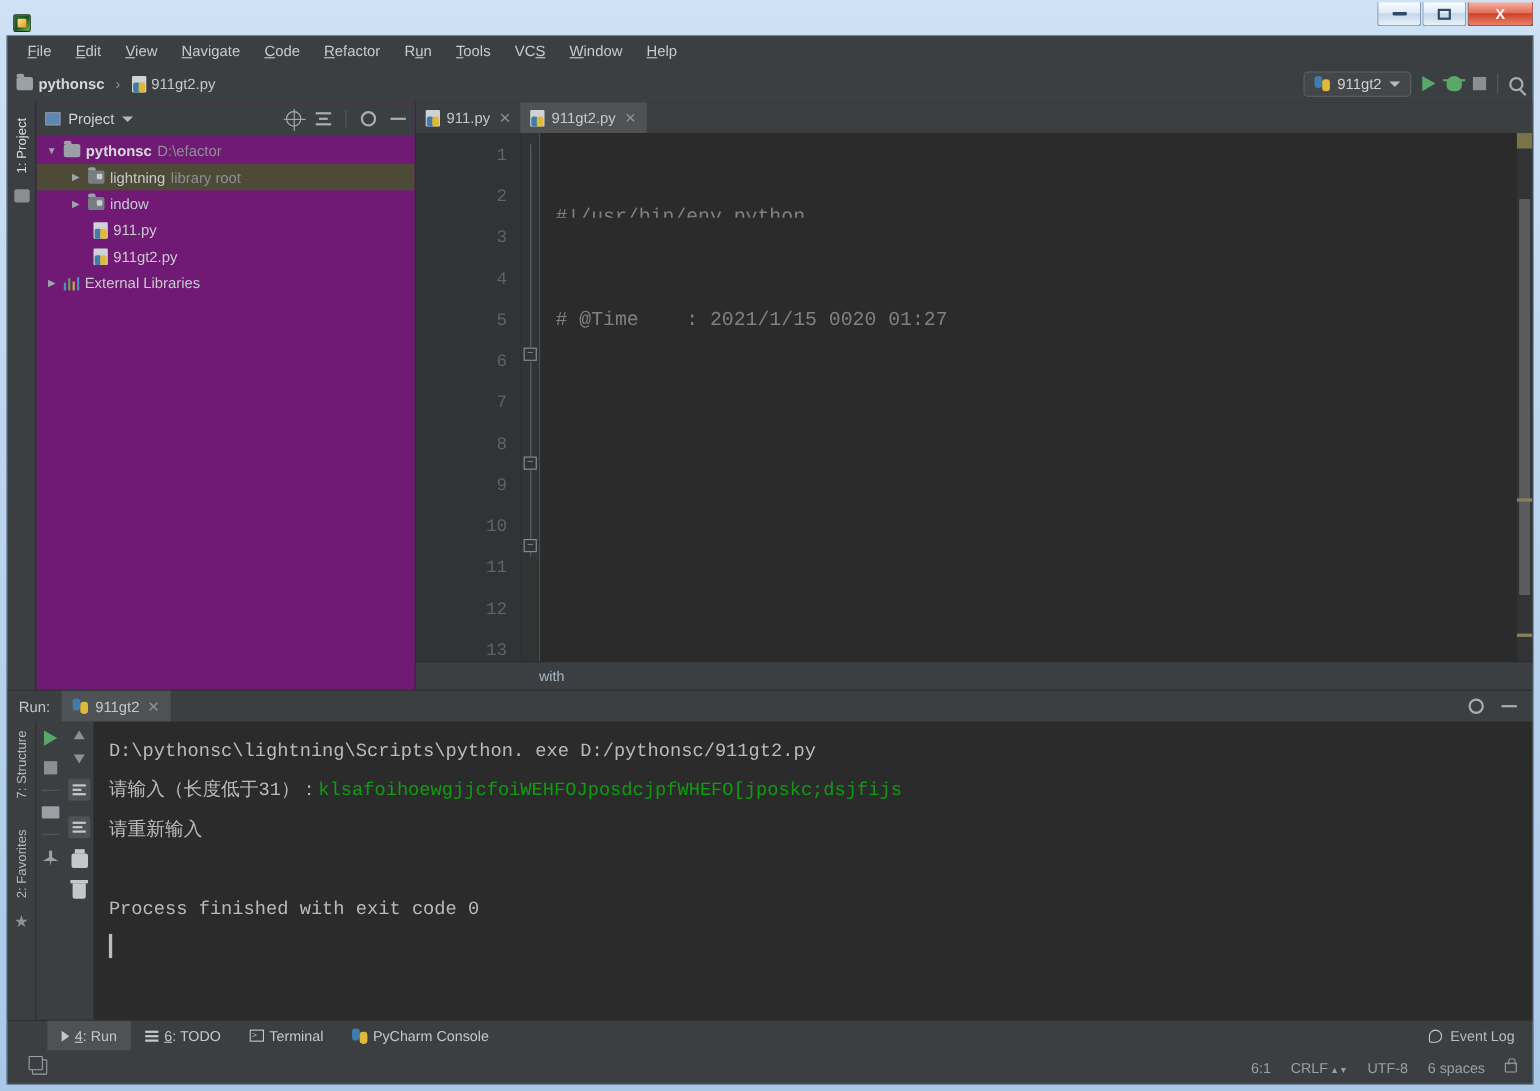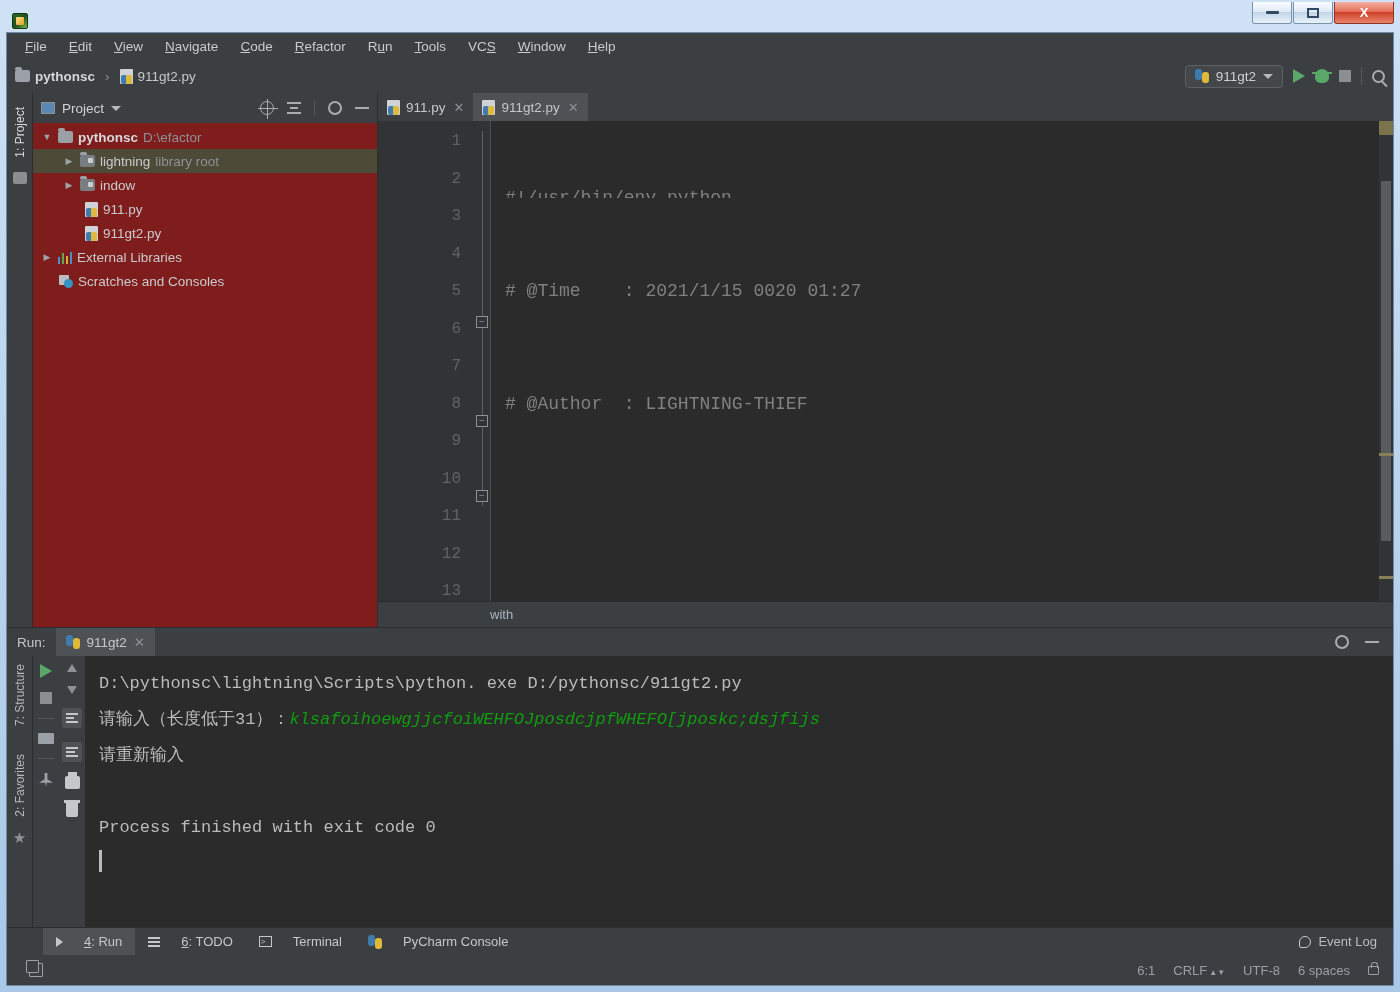--- a/index.html
+++ b/index.html
@@ -97,21 +97,21 @@
   }
   .vtab {
     writing-mode: vertical-rl; transform: rotate(180deg);
     font-size: 12px; color: #b6b9bc; padding: 6px 2px; white-space: nowrap;
   }
   .vtab.active { color:#d8dbde; }
   .vicon { width: 14px; height: 12px; background:#8a8e91; margin: 8px 0; border-radius:2px; }
 
   
   #project {
-    width: 345px; background: #7f1d1d; display: flex; flex-direction: column;
+    width: 345px; background: #701a75; display: flex; flex-direction: column;
     border-right: 1px solid #2b2d2e;
   }
   #project-head {
     height: 30px; display: flex; align-items: center; padding: 0 8px; gap: 7px;
     background:#3c3f41;
   }
   #project-head .title { font-size: 13.5px; color:#cfd2d5; }
   .sq-icon { width:14px;height:12px; border:1px solid #8f9397; background:#5b87b5; }
   .caret-d { width:0;height:0;border-left:5px solid transparent;border-right:5px solid transparent;border-top:5px solid #b6b9bc; }
   .headicons { margin-left:auto; display:flex; align-items:center; gap: 13px; }
@@ -199,26 +199,26 @@
   .printer{width:15px;height:13px;background:#c5c8cb;border-radius:2px;position:relative;}
   .printer::before{content:"";position:absolute;left:3px;top:-4px;width:9px;height:4px;background:#c5c8cb;}
   .trash{width:12px;height:14px;background:#c5c8cb;border-radius:0 0 2px 2px;position:relative;}
   .trash::before{content:"";position:absolute;left:-2px;top:-3px;width:16px;height:2.5px;background:#c5c8cb;}
   .winsplit{width:16px;height:11px;background:#9aa0a6;border-radius:1px;}
   #console {
     flex:1; background:#2b2b2b; color:#bbbbbb; padding: 10px 14px;
     font-family:"Liberation Mono", monospace; font-size: 17px; line-height: 36px;
     white-space: pre-wrap; word-break: break-all; overflow: hidden; min-width:0;
   }
-  .out-green { color:#0f9d0f; font-style: italic; }
+  .out-green { color:#0f9d0f; }
   .caret-blk { display:inline-block; width:3px; height:22px; background:#bbbbbb; vertical-align:-4px;}
 
   
   #bottomstrip { height: 28px; background:#3c3f41; display:flex; align-items:stretch; padding-left: 36px; border-top:1px solid #2b2d2e;}
-  .btool { display:flex;align-items:center;gap:21px;padding:0 13px;font-size:13px;color:#c5c8cb;}
+  .btool { display:flex;align-items:center;gap:5px;padding:0 13px;font-size:13px;color:#c5c8cb;}
   .btool.active { background:#4e5254; }
   .btool u { text-decoration: underline; }
   .tri-sm { width:0;height:0;border-left:7px solid #c5c8cb;border-top:5px solid transparent;border-bottom:5px solid transparent;}
   .todo-ic { width:12px;height:10px;display:flex;flex-direction:column;justify-content:space-between;}
   .todo-ic i{height:2px;background:#c5c8cb;display:block;}
   .term-ic { width:13px;height:11px;border:1.5px solid #c5c8cb; font-size:8px; color:#c5c8cb; display:flex;align-items:center;padding-left:1px;}
   .elog-ic { width:12px;height:12px;border:1.6px solid #c5c8cb;border-radius:50% 50% 50% 2px;}
   #bottomstrip .right{margin-left:auto;display:flex;align-items:center;padding-right:16px;}
 
   #statusbar { height: 30px; background:#3c3f41; display:flex;align-items:center;padding-left:14px; gap:0; position:relative;}
@@ -368,24 +368,20 @@
             <span class="arrow">▶</span>
             <span class="libicon">
               <i style="height:7px;background:#4a90c4"></i>
                 <i style="height:11px;background:#5ea84f"></i>
                 <i style="height:8px;background:#c9b03e"></i>
                 <i style="height:12px;background:#4a90c4"></i>
             </span>
             <span>External Libraries</span>
           </div>
 
-          <div class="trow" style="padding-left:26px">
-            <span class="scratch"></span>
-            <span>Scratches and Consoles</span>
-          </div>
 
         </div>
       </div>
 
       <div id="editor-area">
         <div id="tabbar">
           <div class="etab">
             <span class="pyfile">
                 <i class="sheet"></i>
                 <i class="pb"></i>
@@ -427,21 +423,20 @@
             <div class="foldline" style="top:10px;height:192px"></div>
             <div class="fold" style="top:195px">−</div>
             <div class="foldline" style="top:207px;height:178px"></div>
             <div class="fold" style="top:294px">−</div>
             <div class="fold" style="top:369px">−</div>
           </div>
 
           <div id="code" style="margin-top:-18px">
             <div class="cl" style="height:18px;overflow:hidden"><span class="cmt">#!/usr/bin/env python</span></div>
             <div class="cl"><span class="cmt"># @Time    : 2021/1/15 0020 01:27</span></div>
-            <div class="cl"><span class="cmt"># @Author  : LIGHTNING-THIEF</span></div>
             
             
             
             
             
             
             
             
             
           </div>

